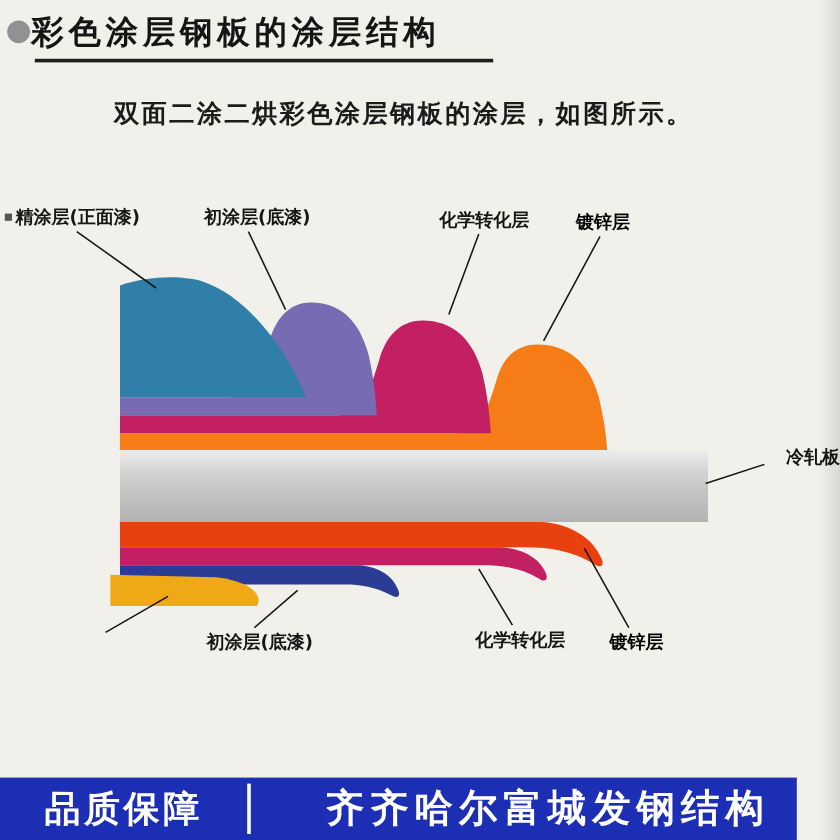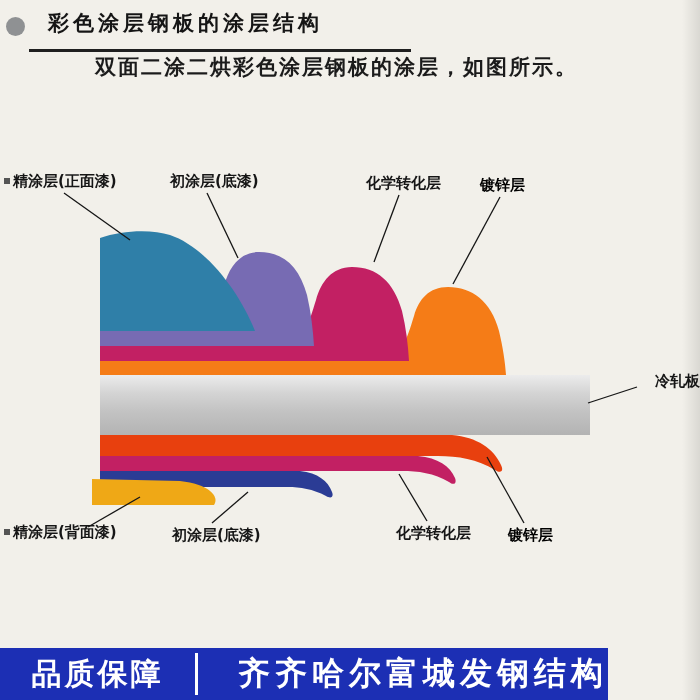--- a/index.html
+++ b/index.html
@@ -13,47 +13,47 @@
     position:absolute;top:0;right:0;width:18px;height:700px;
     background:linear-gradient(to right,rgba(0,0,0,0),rgba(0,0,0,0.10));
     pointer-events:none;
   }
   
   .title-bullet{
     position:absolute;left:6px;top:17px;width:19px;height:19px;
     border-radius:50%;background:#8f9193;
   }
   .title{
-    position:absolute;left:48px;top:9px;margin:0;
-    font-size:21px;font-weight:bold;letter-spacing:4px;color:#151515;
+    position:absolute;left:26px;top:9px;margin:0;
+    font-size:27px;font-weight:bold;letter-spacing:4px;color:#151515;
     white-space:nowrap;
   }
   .title-underline{
     position:absolute;left:29px;top:49px;width:382px;height:3px;background:#1f1f1f;
   }
   .subtitle{
-    position:absolute;left:95px;top:53px;margin:0;
+    position:absolute;left:95px;top:81px;margin:0;
     font-size:21px;font-weight:600;letter-spacing:2px;color:#1b1b1b;
     white-space:nowrap;
   }
   
   .stage{position:absolute;left:0;top:0;width:700px;height:700px;}
   .stage svg{position:absolute;left:0;top:0;}
   .layer-label{
     position:absolute;font-size:15px;font-weight:700;color:#161616;
     white-space:nowrap;line-height:1.2;
   }
   .layer-label.red{color:#000000;}
   .label-bullet{
     display:inline-block;width:6px;height:6px;background:#555;
     margin-right:3px;vertical-align:2px;
   }
   
   .footer{
-    position:absolute;left:0;bottom:0;width:608px;height:52px;
+    position:absolute;left:0;bottom:0;width:664px;height:52px;
     background:#1c2fb4;display:flex;align-items:center;
   }
   .footer-left{
     width:206px;text-align:center;color:#ffffff;
     font-size:30px;font-weight:bold;letter-spacing:3px;white-space:nowrap;
   }
   .footer-divider{width:3px;height:42px;background:#ffffff;}
   .footer-right{
     flex:1;text-align:center;color:#ffffff;
     font-size:32px;font-weight:bold;letter-spacing:5px;white-space:nowrap;padding-left:40px;
@@ -106,21 +106,20 @@
       </g>
     </svg>
 
     <div class="layer-label" style="left:4px;top:172px;"><span class="label-bullet"></span><span>精涂层(正面漆)</span></div>
     <div class="layer-label" style="left:170px;top:172px;"><span>初涂层(底漆)</span></div>
     <div class="layer-label" style="left:366px;top:174px;"><span>化学转化层</span></div>
     <div class="layer-label red" style="left:480px;top:176px;"><span>镀锌层</span></div>
 
     <div class="layer-label" style="left:655px;top:372px;"><span>冷轧板</span></div>
 
-    <div class="layer-label" style="left:4px;top:523px;"><span class="label-bullet"></span><span>精涂层(背面漆)</span></div>
     <div class="layer-label" style="left:172px;top:526px;"><span>初涂层(底漆)</span></div>
     <div class="layer-label" style="left:396px;top:524px;"><span>化学转化层</span></div>
     <div class="layer-label red" style="left:508px;top:526px;"><span>镀锌层</span></div>
   </div>
 
   <footer class="footer">
     <div class="footer-left">品质保障</div>
     <div class="footer-divider"></div>
     <div class="footer-right">齐齐哈尔富城发钢结构</div>
   </footer>

